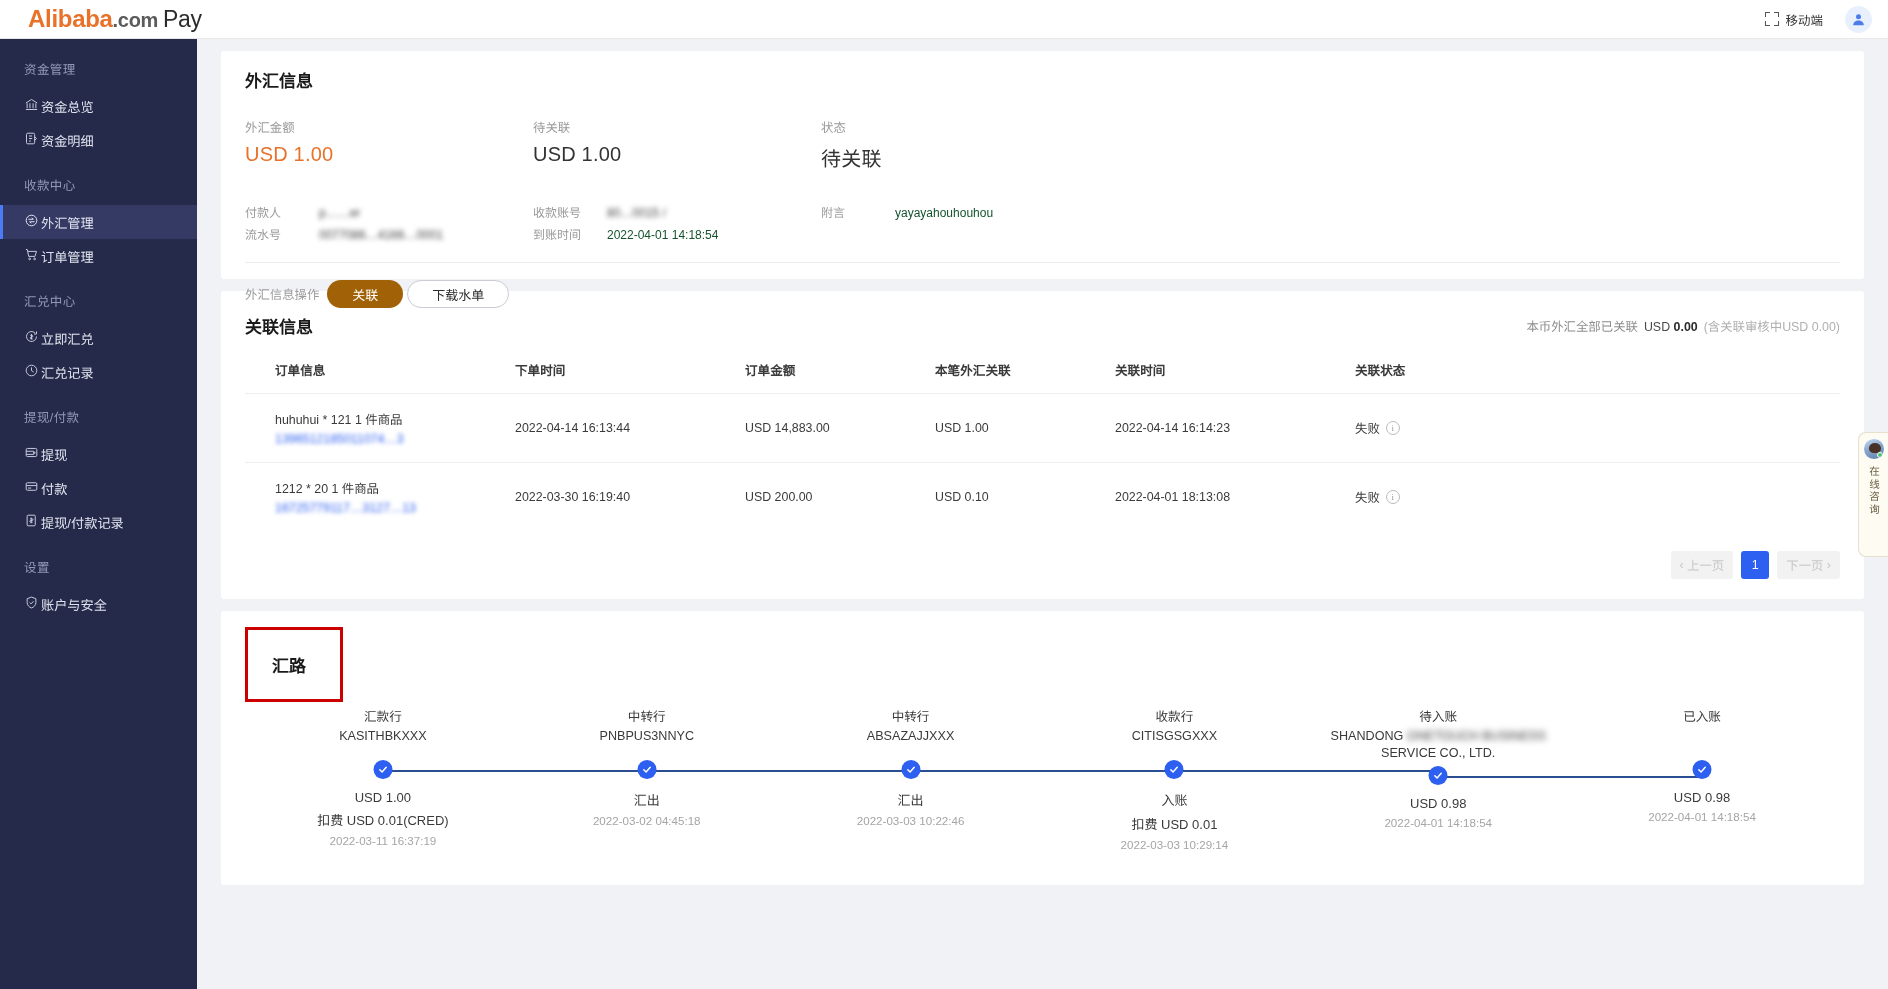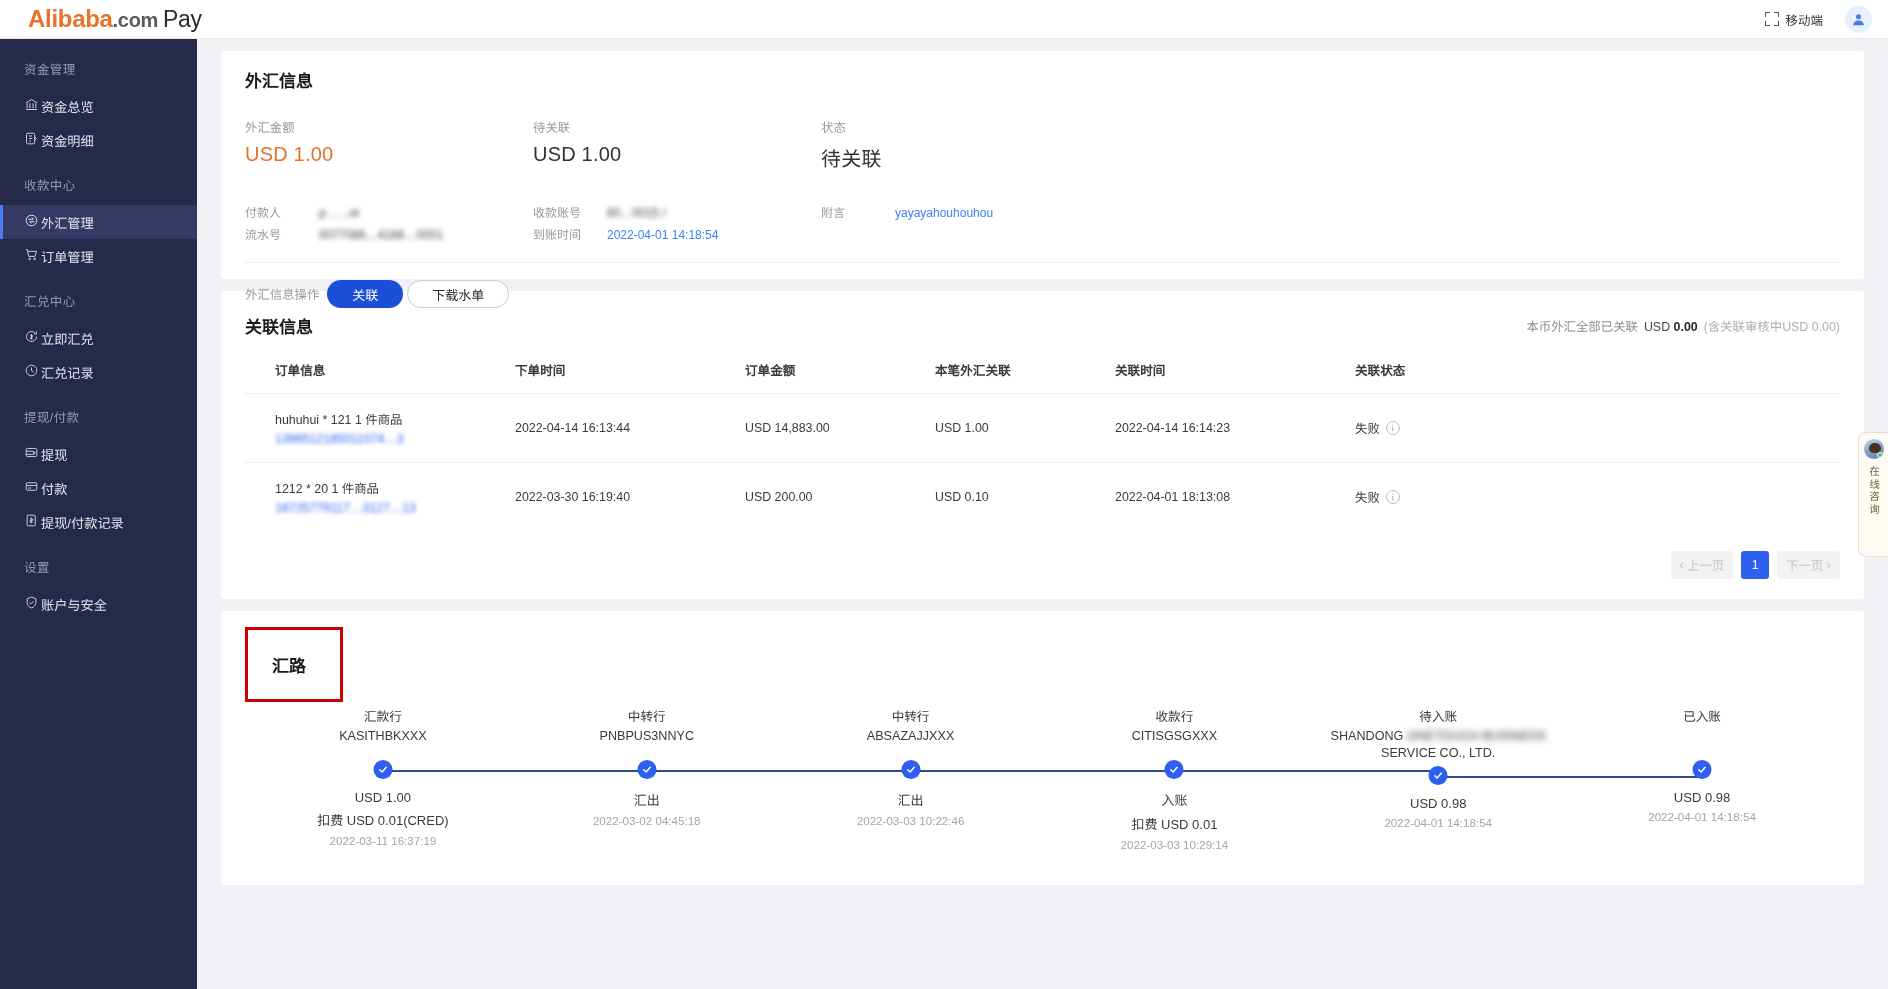--- a/index.html
+++ b/index.html
@@ -69,30 +69,30 @@
   .fx-card { position: relative; height: 228px; padding-top: 16px; }
   .fx-summary { display: flex; margin-top: 26px; }
   .fx-col { width: 288px; }
   .fx-col.wide { width: 360px; }
   .fx-label { font-size: 12.4px; color: #9a9a9a; margin-bottom: 7px; }
   .fx-value { font-size: 20px; color: #333; letter-spacing: .2px; }
   .fx-value.orange { color: #e8722a; }
   .fx-detail { display: flex; margin-top: 30px; }
   .kv { display: flex; font-size: 12px; line-height: 22px; align-items: center; }
   .kv-key { color: #9a9a9a; width: 74px; flex: 0 0 74px; }
-  .kv-val { color: #3b82f6; }
+  .kv-val { color: #14532d; }
   .kv-val.blur { filter: blur(2.6px); color: #444; }
   .divider { height: 1px; background: #ececec; margin-top: 16px; }
   .fx-actions { display: flex; align-items: center; gap: 4px; margin-top: 17px; }
   .fx-actions-label { font-size: 12.4px; color: #9a9a9a; margin-right: 4px; }
   .btn {
     height: 28px; padding: 0 24px; border-radius: 14px; font-size: 13px;
     display: inline-flex; align-items: center; justify-content: center; cursor: pointer; border: 1px solid transparent;
   }
-  .btn-primary { background: #1d4ed8; color: #fff; }
+  .btn-primary { background: #a16207; color: #fff; }
   .btn-ghost { background: #fff; color: #2c2c2c; border-color: #c9ccd4; }
 
   
   .rel-head { display: flex; align-items: center; gap: 28px; }
   .rel-summary { margin-left: auto; font-size: 12.4px; color: #8d8d8d; display: flex; align-items: baseline; gap: 6px; }
   .rel-summary .amt { color: #4a4a4a; }
   .rel-summary .amt b { color: #2b2b2b; }
   .rel-summary .sub { color: #b0b0b0; }
   table.rel { width: 100%; border-collapse: collapse; margin-top: 22px; }
   table.rel th {

